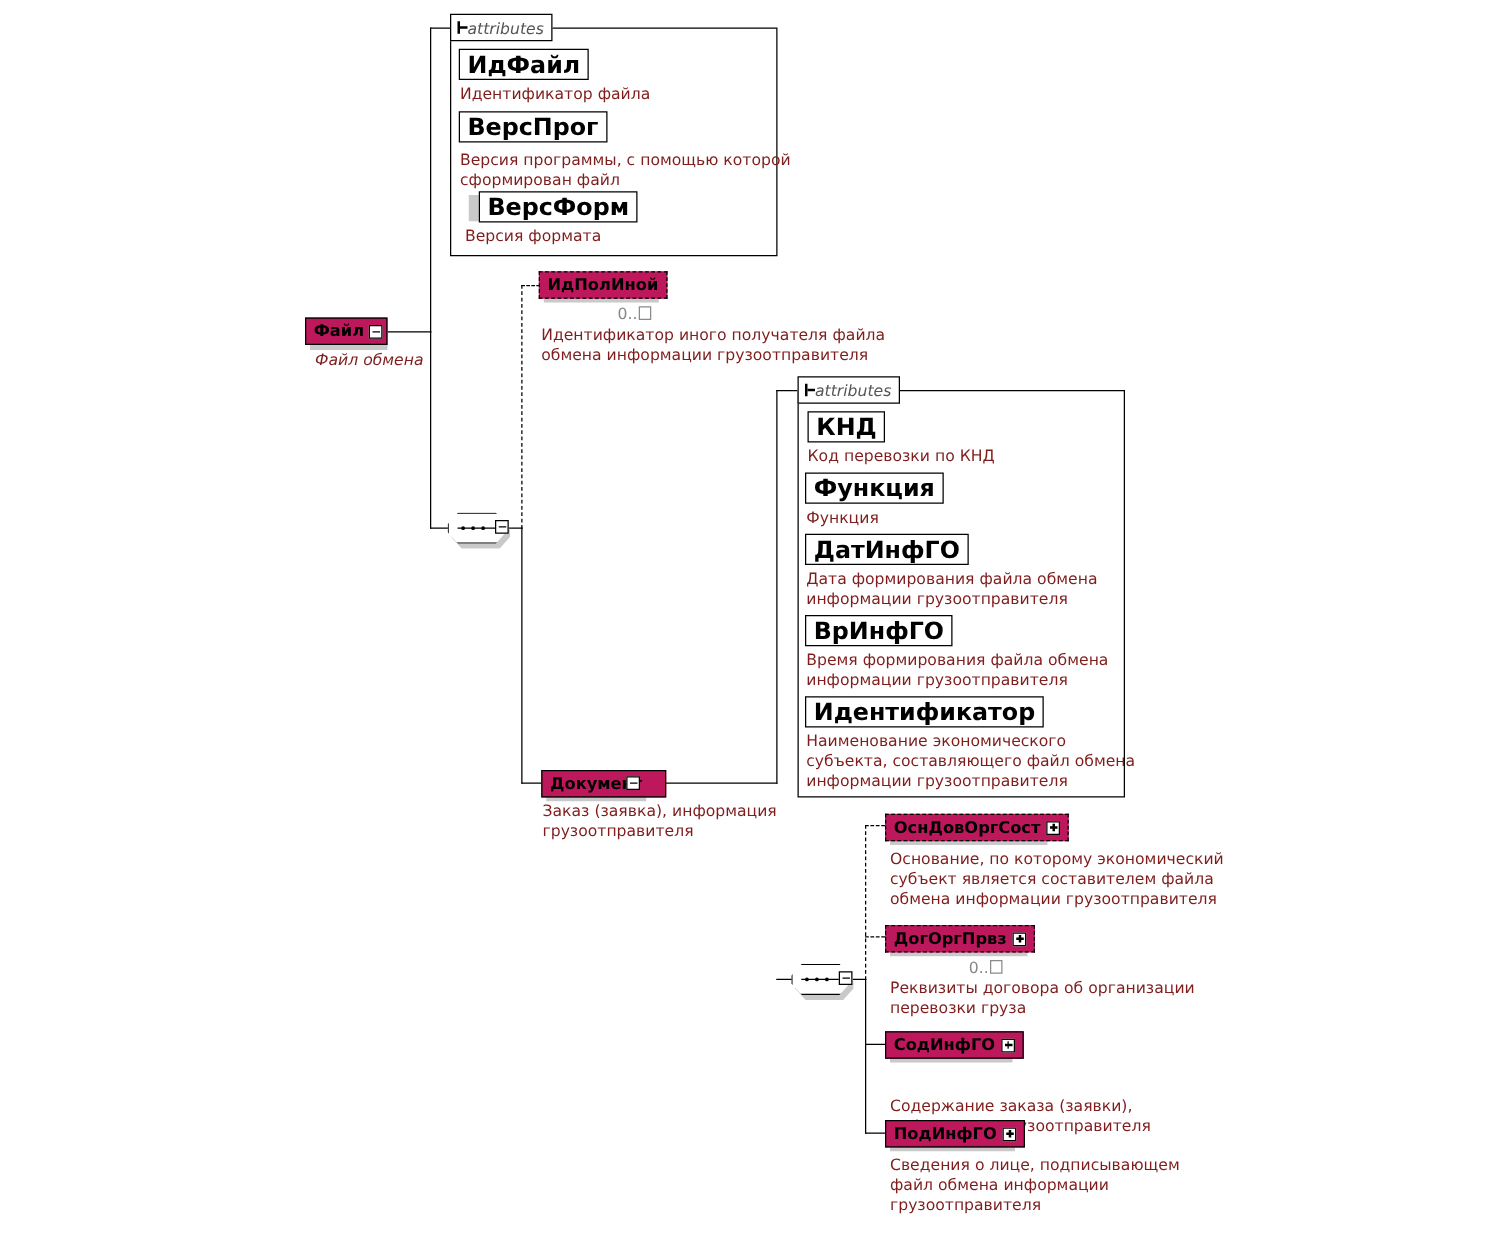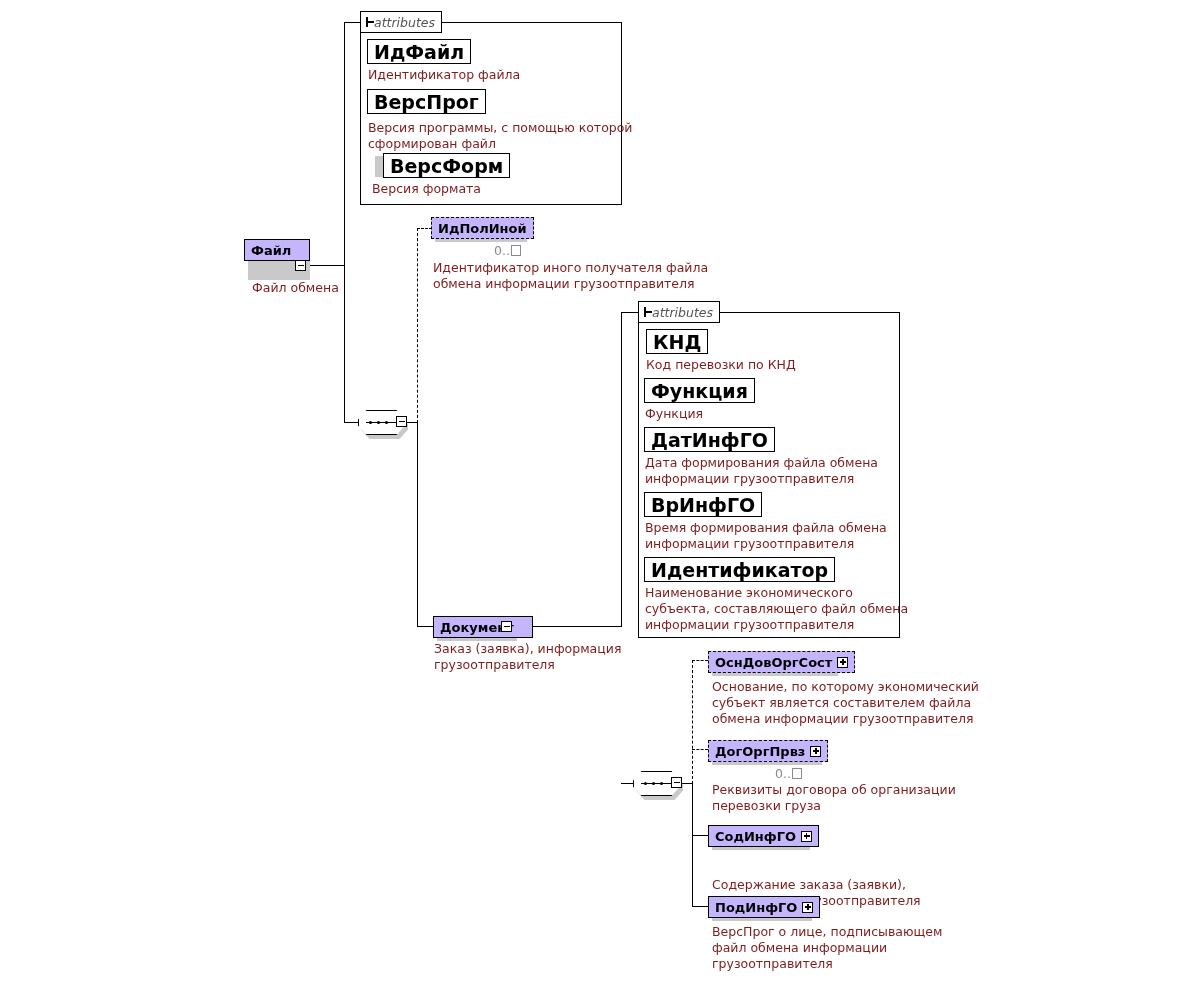--- a/index.html
+++ b/index.html
@@ -10,21 +10,21 @@
   }
   #canvas{position:absolute;left:0;top:0;width:1199px;height:994px;}
 
   
   .abs{position:absolute;}
 
   
   .node{
     position:absolute;
     box-sizing:border-box;
-    background:#c4b5fd;
+    background:#be185d;
     border:1.5px solid #000000;
     height:22px;
     display:flex;align-items:center;
     padding:0 6px;
     font-size:13px;font-weight:bold;color:#000000;
     white-space:nowrap;
     z-index:5;
   }
   .node.optional{border:1.5px dashed #000000;}
   .node .nlabel{line-height:1;}
@@ -213,25 +213,25 @@
   <div class="desc" style="left:368px;top:120px;">Версия программы, с помощью которой
 сформирован файл</div>
 
   <div class="shadow" style="left:375px;top:156px;width:82px;height:21px;"></div>
   <div class="attr" style="left:371px;top:153px;margin-left:12px;">
     <span>ВерсФорм</span>
   </div>
   <div class="desc" style="left:372px;top:181px;">Версия формата</div>
 
   <div class="shadow" style="left:248px;top:258px;width:62px;height:22px;"></div>
-  <div class="node" style="left:244px;top:239px;padding-right:18px;">
+  <div class="node" style="left:244px;top:254px;padding-right:18px;">
     <span class="nlabel">Файл</span>
   </div>
   <div class="pmbox" style="left:295px;top:260px;"></div>
-  <div class="desc" style="left:252px;top:280px;">Файл обмена</div>
+  <div class="desc" style="left:252px;top:280px;font-style:italic;">Файл обмена</div>
 
   <div class="shadow" style="left:435px;top:220px;width:92px;height:22px;"></div>
   <div class="node optional" style="left:431px;top:217px;">
     <span class="nlabel">ИдПолИной</span>
   </div>
   <div class="card" style="left:494px;top:243px;">
     <span>0..</span><span class="inf"></span>
   </div>
   <div class="desc" style="left:433px;top:260px;">Идентификатор иного получателя файла
 обмена информации грузоотправителя</div>
@@ -334,17 +334,17 @@
     <span class="inbox plus"></span>
   </div>
   <div class="desc" style="left:712px;top:877px;">Содержание заказа (заявки),
 информация грузоотправителя</div>
 
   <div class="shadow" style="left:712px;top:899px;width:100px;height:22px;"></div>
   <div class="node" style="left:708px;top:896px;">
     <span class="nlabel">ПодИнфГО</span>
     <span class="inbox plus"></span>
   </div>
-  <div class="desc" style="left:712px;top:924px;">ВерсПрог о лице, подписывающем
+  <div class="desc" style="left:712px;top:924px;">Сведения о лице, подписывающем
 файл обмена информации
 грузоотправителя</div>
 
 </div>
 
 </body></html>

